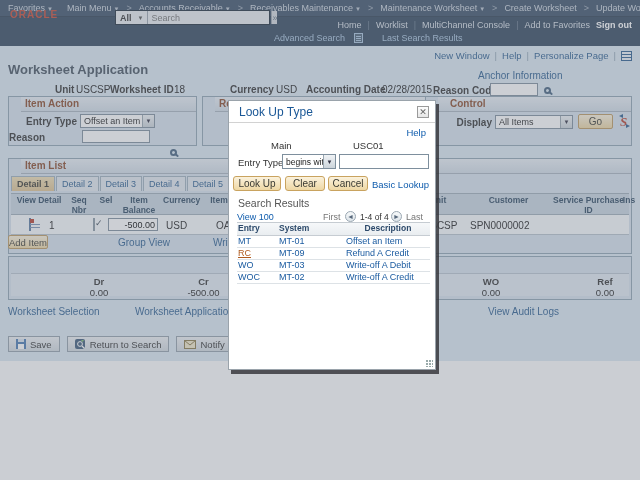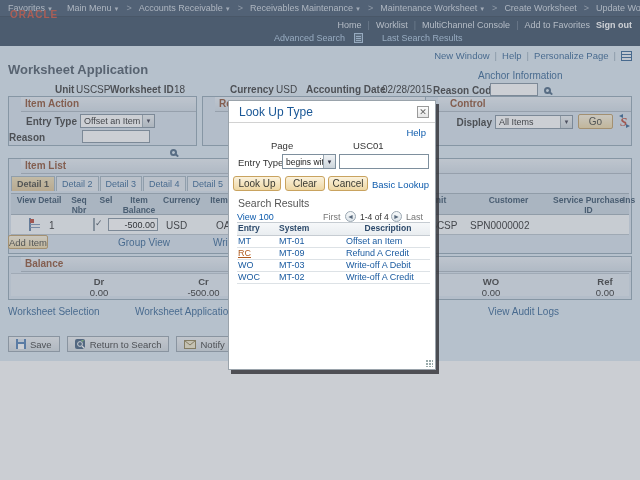--- a/index.html
+++ b/index.html
@@ -137,20 +137,28 @@
     <span class="crumb-sep">&gt;</span>
     <span class="crumb"><span>Maintenance Worksheet</span><span class="caret">▼</span></span>
     <span class="crumb-sep">&gt;</span>
     <span class="crumb">Create Worksheet</span>
     <span class="crumb-sep">&gt;</span>
     <span class="crumb">Update Worksheet</span>
   </div>
 
   <div class="topbar2"></div>
   <div class="brand">ORACLE</div>
+  <div class="searchbox">
+    <span class="scope">
+        <span>All</span>
+        <span class="caret">▼</span>
+      </span>
+    <input placeholder="Search" style="">
+    <span class="go-seg">»</span>
+  </div>
   <div class="hdr-links">
     <span class="hlink">Home</span>
     <span class="hdiv">|</span>
     <span class="hlink">Worklist</span>
     <span class="hdiv">|</span>
     <span class="hlink">MultiChannel Console</span>
     <span class="hdiv">|</span>
     <span class="hlink">Add to Favorites</span>
     <span class="signout">Sign out</span>
   </div>
@@ -257,21 +265,20 @@
         <span class="abs val" style="left:412px; top:5px;">USCSP</span>
         <span class="abs val" style="left:459px; top:5px;">SPN0000002</span>
       </div>
     </div>
     <span class="tanbtn abs" style="left:8px; top:189px; width:40px; height:14px; font-size:9.5px;">Add Item</span>
     <span class="abs alink" style="left:118px; top:191px;">Group View</span>
     <span class="abs alink" style="left:213px; top:191px;">Write-Off Remaining</span>
 
     
     <div class="gbox" style="left:8px; top:210px; width:624px; height:44px;">
-      <div class="gbox-hdr">Balance</div>
       <div class="bal-strip">
         <span class="bal-col" style="left:38px; top:2px; width:100px;">
           <span class="lbl">Dr</span><span class="val">0.00</span>
         </span>
         <span class="bal-col" style="left:140px; top:2px; width:105px;">
           <span class="lbl">Cr</span><span class="val">-500.00</span>
         </span>
         <span class="bal-col" style="left:430px; top:2px; width:100px;">
           <span class="lbl">WO</span><span class="val">0.00</span>
         </span>
@@ -323,21 +330,21 @@
 
   <div class="dim"></div>
 
   <div class="modal">
     <div class="modal-title">
       <span class="mt-txt">Look Up Type</span>
       <span class="xbtn">✕</span>
     </div>
     <span class="abs mlink" style="right:9px; top:26px;">Help</span>
 
-    <span class="abs m-lbl" style="left:42px; top:39px;">Page</span>
+    <span class="abs m-lbl" style="left:42px; top:39px;">Main</span>
     <span class="abs m-lbl" style="left:124px; top:39px;">USC01</span>
 
     <span class="abs m-lbl" style="left:9px; top:56px;">Entry Type</span>
     <div class="sel abs" style="left:53px; top:53px; width:54px; height:15px;">
       <span class="sel-txt" style="font-size:8.5px;">begins with</span>
         <span class="arr">▼</span>
     </div>
     <input class="abs tin" style="left: 110px; top: 53px; width: 90px; height: 15px;">
 
     <span class="tanbtn abs" style="left:4px; top:75px; width:48px; height:15px;">Look Up</span>

